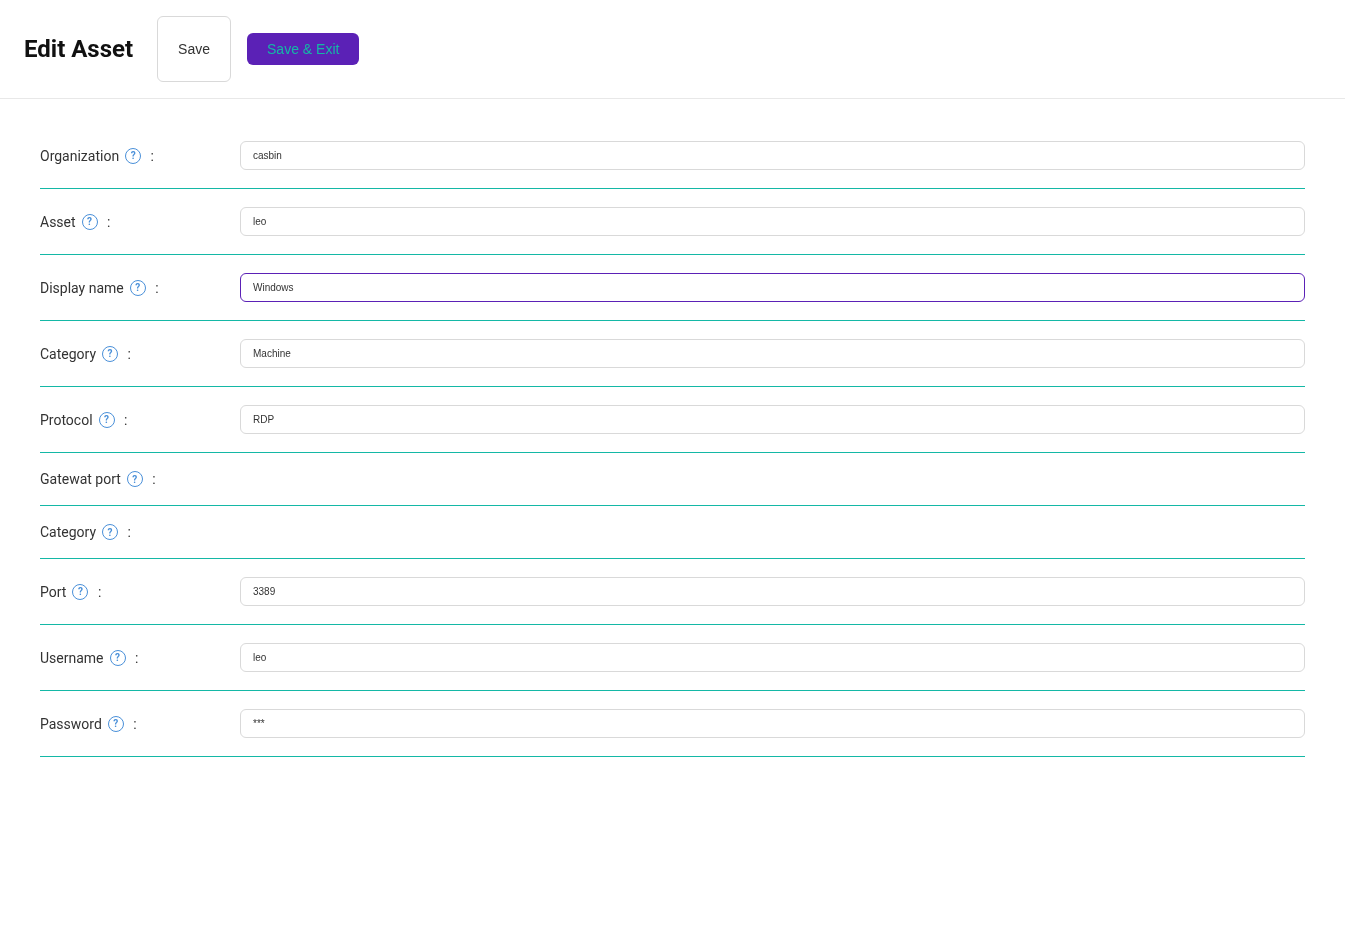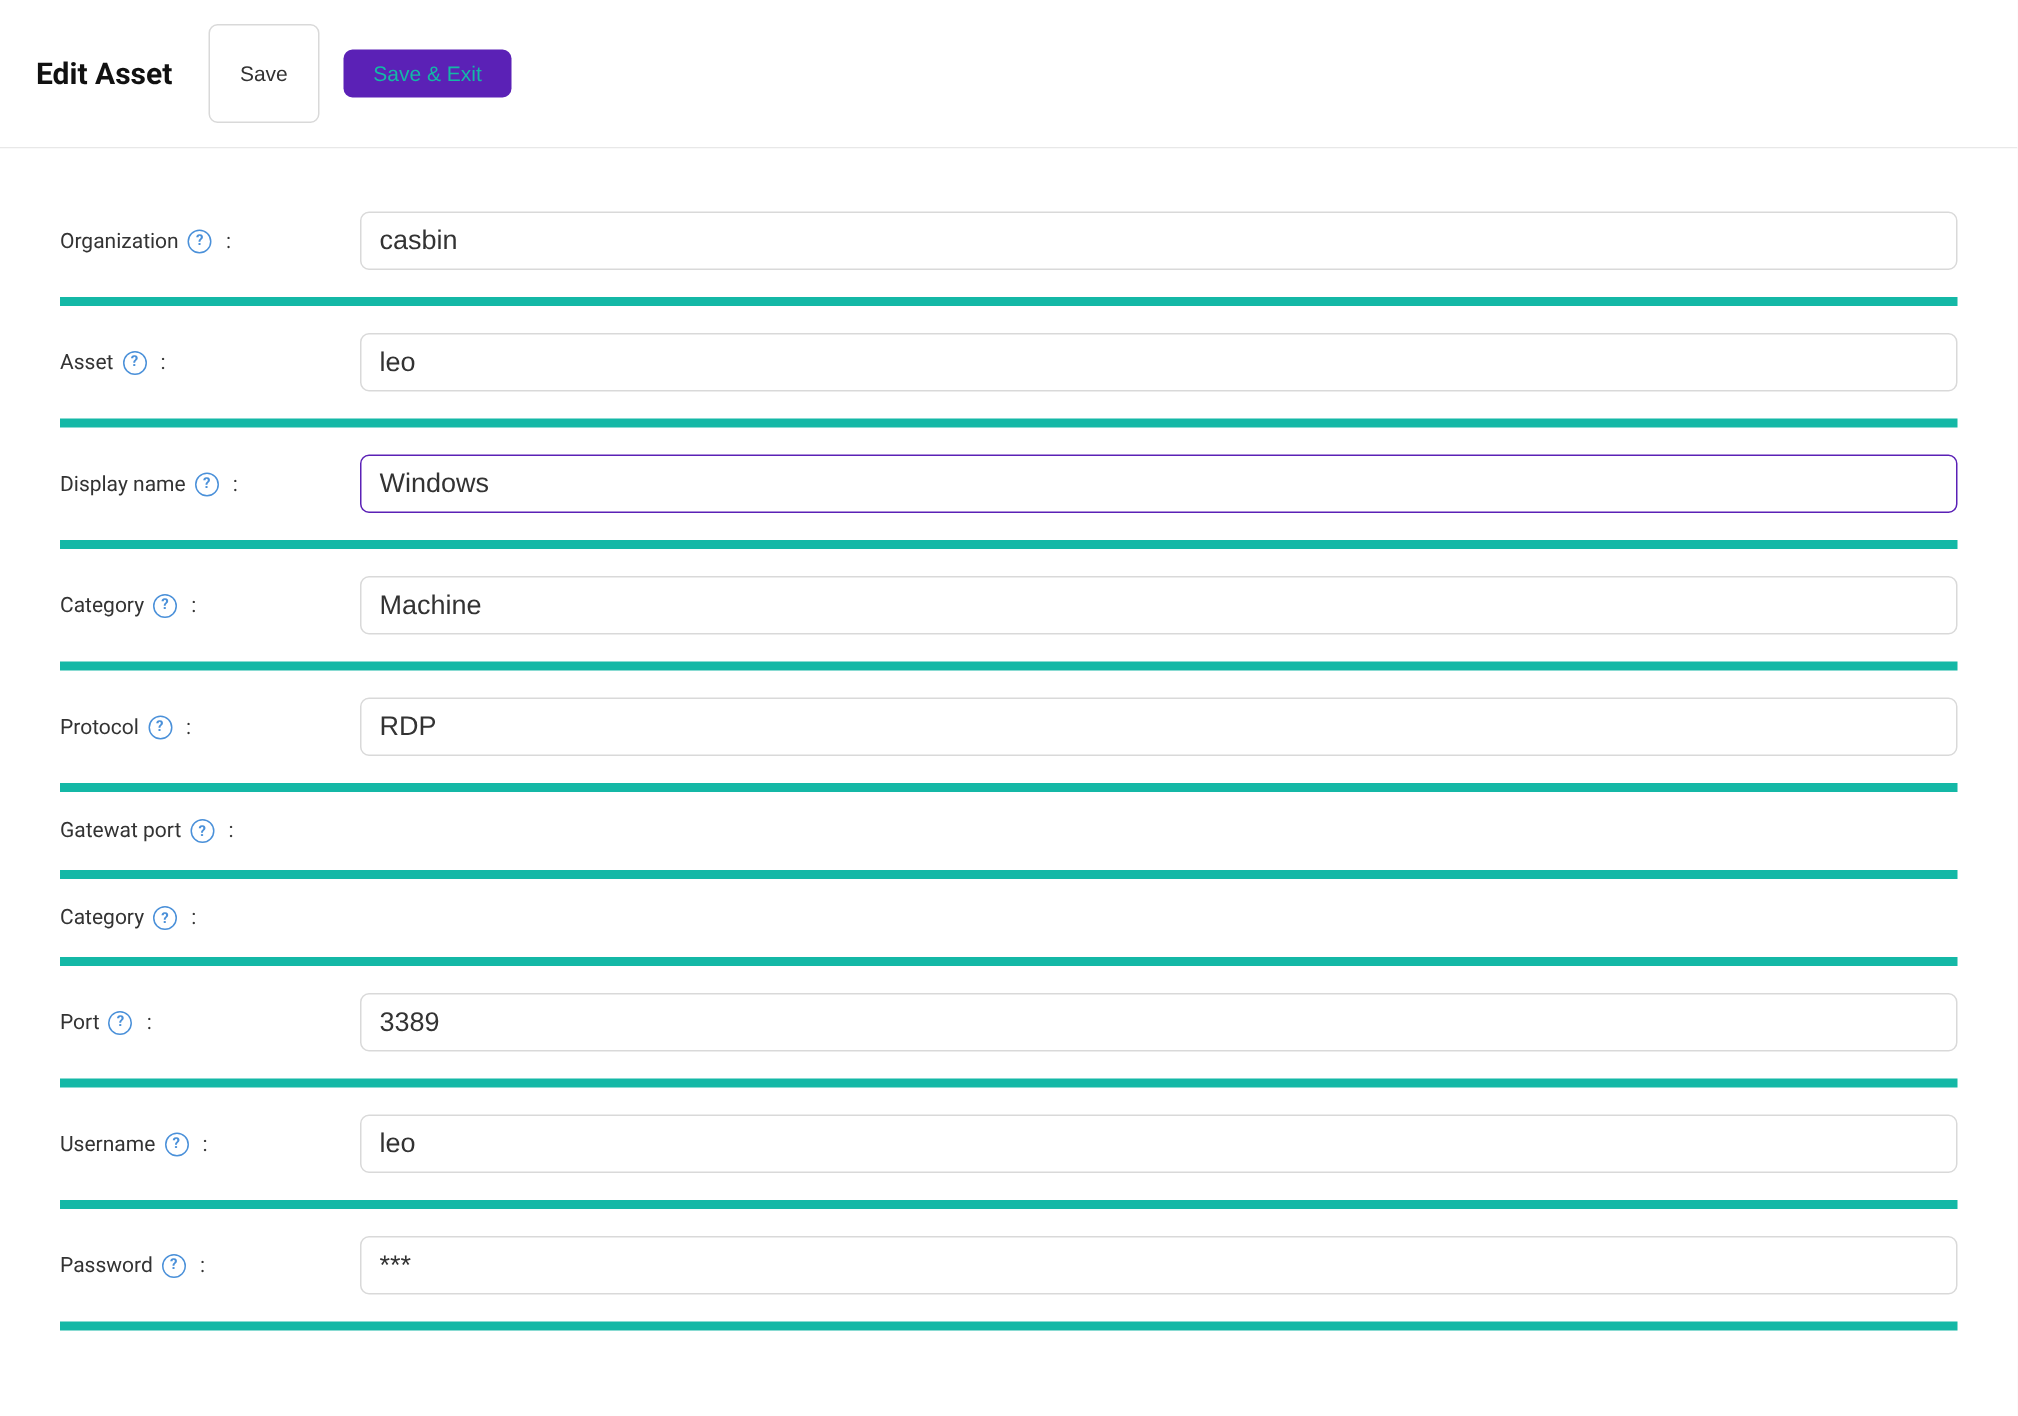--- a/index.html
+++ b/index.html
@@ -24,21 +24,21 @@
     .header {
       display: flex;
       align-items: center;
       padding: 16px 24px;
       border-bottom: 1px solid #e8e8e8;
       gap: 16px;
       background: #fff;
     }
 
     .page-title {
-      font-size: 20px;
+      font-size: 24px;
       font-weight: 700;
       color: #111;
       margin-right: 8px;
     }
 
     .btn-save {
       padding: 24px 20px;
       border: 1px solid #d9d9d9;
       background: #fff;
       border-radius: 6px;
@@ -61,21 +61,21 @@
 
     .form-container {
       padding: 24px 40px;
       background: #fff;
     }
 
     .form-row {
       display: flex;
       align-items: center;
       padding: 18px 0;
-      border-bottom: 6px solid #14b8a6;
+      border-bottom: 1px solid #14b8a6;
     }
 
     .form-label {
       width: 200px;
       min-width: 200px;
       font-size: 14px;
       color: #333;
       display: flex;
       align-items: center;
       gap: 6px;
@@ -94,21 +94,21 @@
       font-weight: bold;
       cursor: pointer;
       flex-shrink: 0;
     }
 
     .form-input {
       flex: 1;
       padding: 8px 12px;
       border: 1px solid #d9d9d9;
       border-radius: 6px;
-      font-size: 18px;
+      font-size: 10px;
       color: #333;
       outline: none;
       background: #fff;
     }
 
     .form-input.active-focus {
       border-color: #5b21b6;
       border-width: 1.5px;
     }
 

